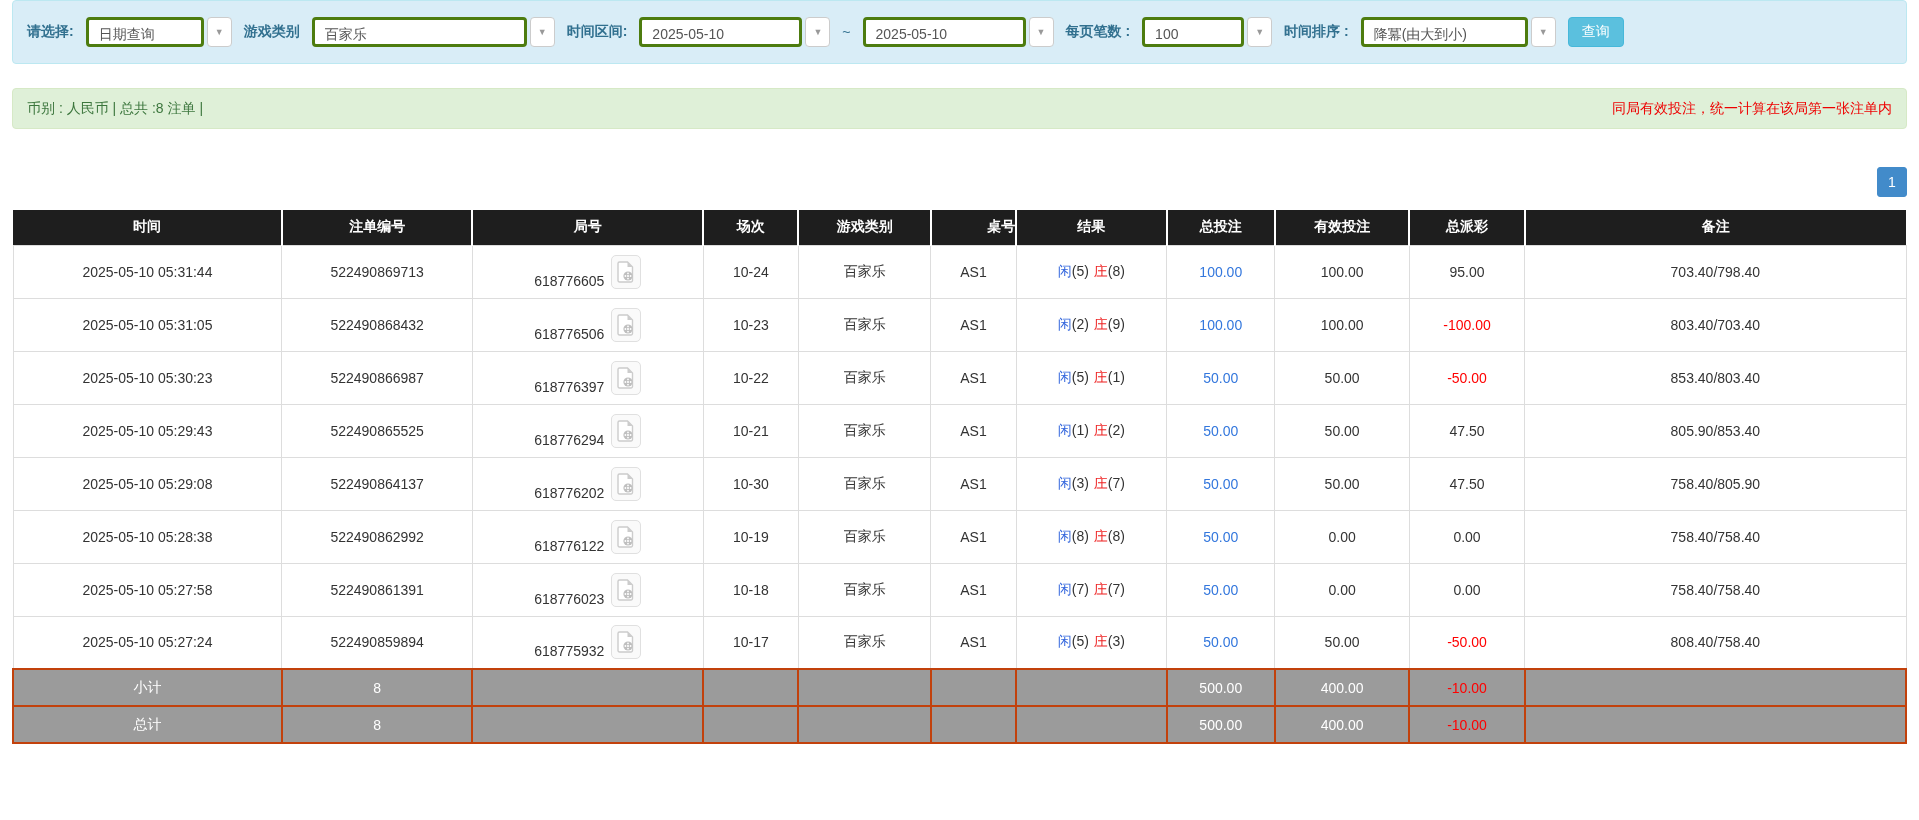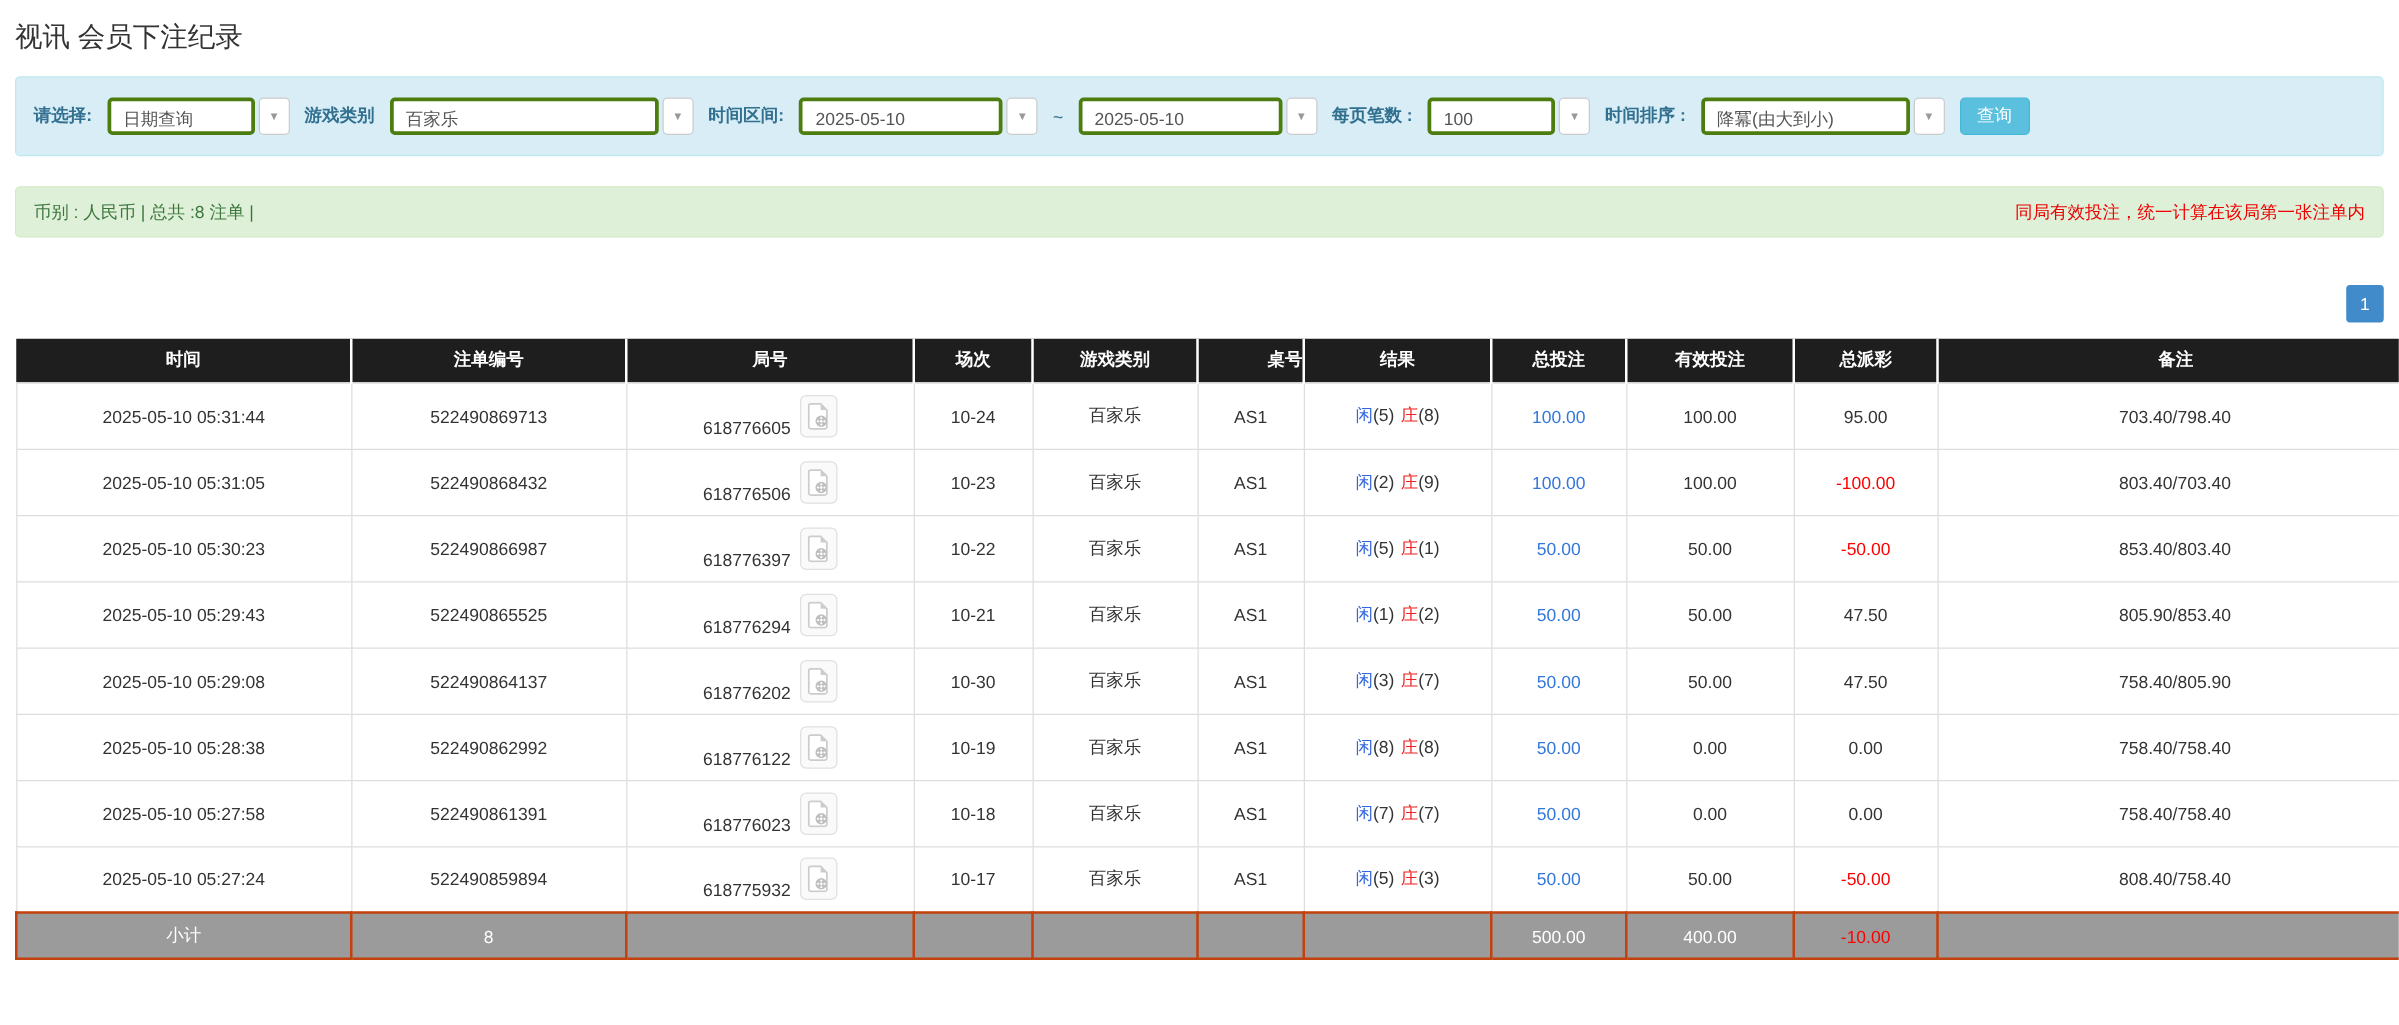--- a/index.html
+++ b/index.html
@@ -36,42 +36,41 @@
     justify-content: center; cursor: pointer; }
 
   
   table.records { width: 100%; border-collapse: collapse; table-layout: fixed; font-size: 14px; }
   thead th { background: #1e1e1e; color: #fff; font-weight: bold; height: 35px;
     border-left: 2px solid #fff; margin-left: 22px; }
   thead th:first-child { border-left: none; }
   tbody td { background: #fff; border: 1px solid #ddd; height: 53px; text-align: center; color: #333; }
   tfoot td { background: #9b9b9b; color: #fff; height: 37px; text-align: center;
     border: 2px solid #c2410c; }
-  .c-time   { width: 268px; } .c-betno { width: 220px; } .c-round { width: 230px; }
+  .c-time   { width: 268px; } .c-betno { width: 190px; } .c-round { width: 230px; }
   .c-sess   { width: 95px;  } .c-game  { width: 132px; } .c-table { width: 85px; text-align: right;  }
   .c-result { width: 150px; } .c-tbet  { width: 108px; } .c-vbet  { width: 134px; }
   .c-payout { width: 115px; } .c-remark{ width: 380px; }
 
   .blue { color: #3366dd; }
   .red  { color: #ee2222; }
   .bet-link { color: #3377dd; cursor: pointer; }
   td.neg { color: #ff0000; }
   .banker-part { margin-left: 5px; }
 
   .round-cell-inner { display: inline-flex; align-items: flex-end; gap: 7px; }
   .video-btn { width: 30px; height: 34px; background: #fafafa; border: 1px solid #e0e0e0;
     border-radius: 5px; display: inline-flex; align-items: center; justify-content: center;
     cursor: pointer; }
 </style>
 </head>
 <body>
 
 <div class="container">
 
-  <div class="page-title">视讯 会员下注纪录</div>
 
   <div class="filter-panel">
     <span class="f-label">请选择:</span>
     <span class="sel">
       <span class="sel-box" style="width:118px">日期查询</span>
       <span class="sel-arrow">▼</span>
     </span>
 
     <span class="f-label">游戏类别</span>
     <span class="sel">
@@ -410,16 +409,29 @@
         <td></td>
           <td></td>
           <td></td>
         <td></td>
           <td></td>
         <td>500.00</td>
         <td>400.00</td>
         <td class="neg">-10.00</td>
         <td></td>
       </tr>
+      <tr>
+        <td>总计</td>
+        <td>8</td>
+        <td></td>
+          <td></td>
+          <td></td>
+        <td></td>
+          <td></td>
+        <td>500.00</td>
+        <td>400.00</td>
+        <td class="neg">-10.00</td>
+        <td></td>
+      </tr>
     </tfoot>
   </table>
 
 </div>
 
 </body></html>

